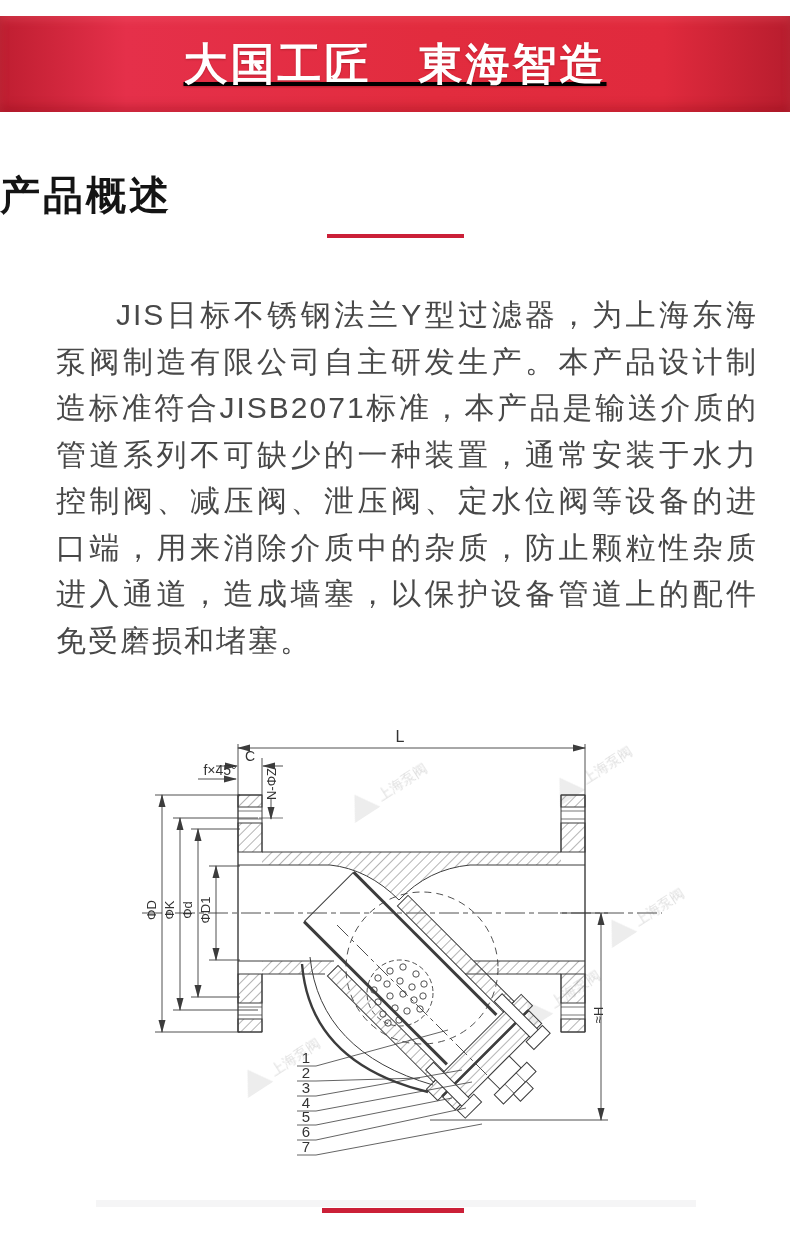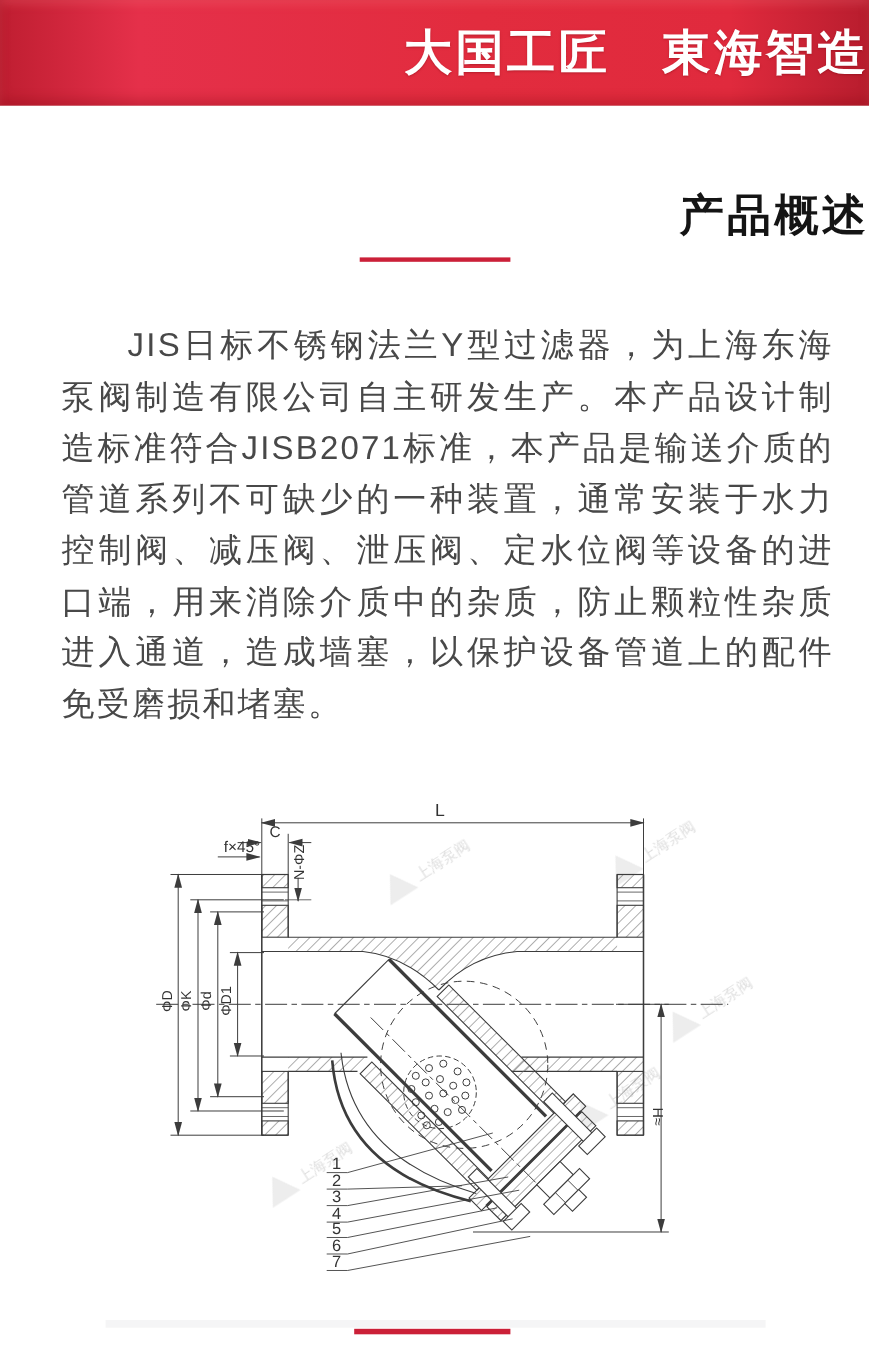--- a/index.html
+++ b/index.html
@@ -3,32 +3,32 @@
 <meta charset="utf-8">
 <style>
   html,body{margin:0;padding:0;}
   body{
     width:790px;height:1243px;position:relative;background:#ffffff;
     font-family:"Liberation Sans","DejaVu Sans",sans-serif;
     overflow:hidden;
   }
   
   .banner{
-    position:absolute;left:0;top:0;width:790px;height:96px;
+    position:absolute;left:0;top:16px;width:790px;height:96px;
     background:linear-gradient(90deg,#bf1e31 0%,#e5304a 16%,#e22c3e 55%,#e02a3d 84%,#b81d2e 100%);
     box-shadow:inset 0 -6px 10px rgba(120,0,10,.25), inset 0 4px 8px rgba(255,120,130,.25);
-    display:flex;align-items:center;justify-content:flex-end;
+    display:flex;align-items:center;justify-content:center;text-decoration:underline;
   }
   .banner h1{
     margin:0;color:#ffffff;font-size:44px;font-weight:bold;letter-spacing:3px;
     text-shadow:0 1px 2px rgba(100,0,8,.35);
   }
   
   .sec-title{
-    position:absolute;left:0;top:168px;width:790px;text-align:right;
+    position:absolute;left:0;top:168px;width:790px;text-align:left;
     font-size:40px;font-weight:bold;color:#141414;letter-spacing:3px;margin:0;
   }
   .sec-underline{
     position:absolute;left:327px;top:234px;width:137px;height:4px;background:#cb2038;
   }
   
   .overview{
     position:absolute;left:56px;top:292px;width:702px;
     font-size:30px;line-height:46.5px;color:#484848;letter-spacing:2px;
     text-align:justify;text-indent:2em;margin:0;

